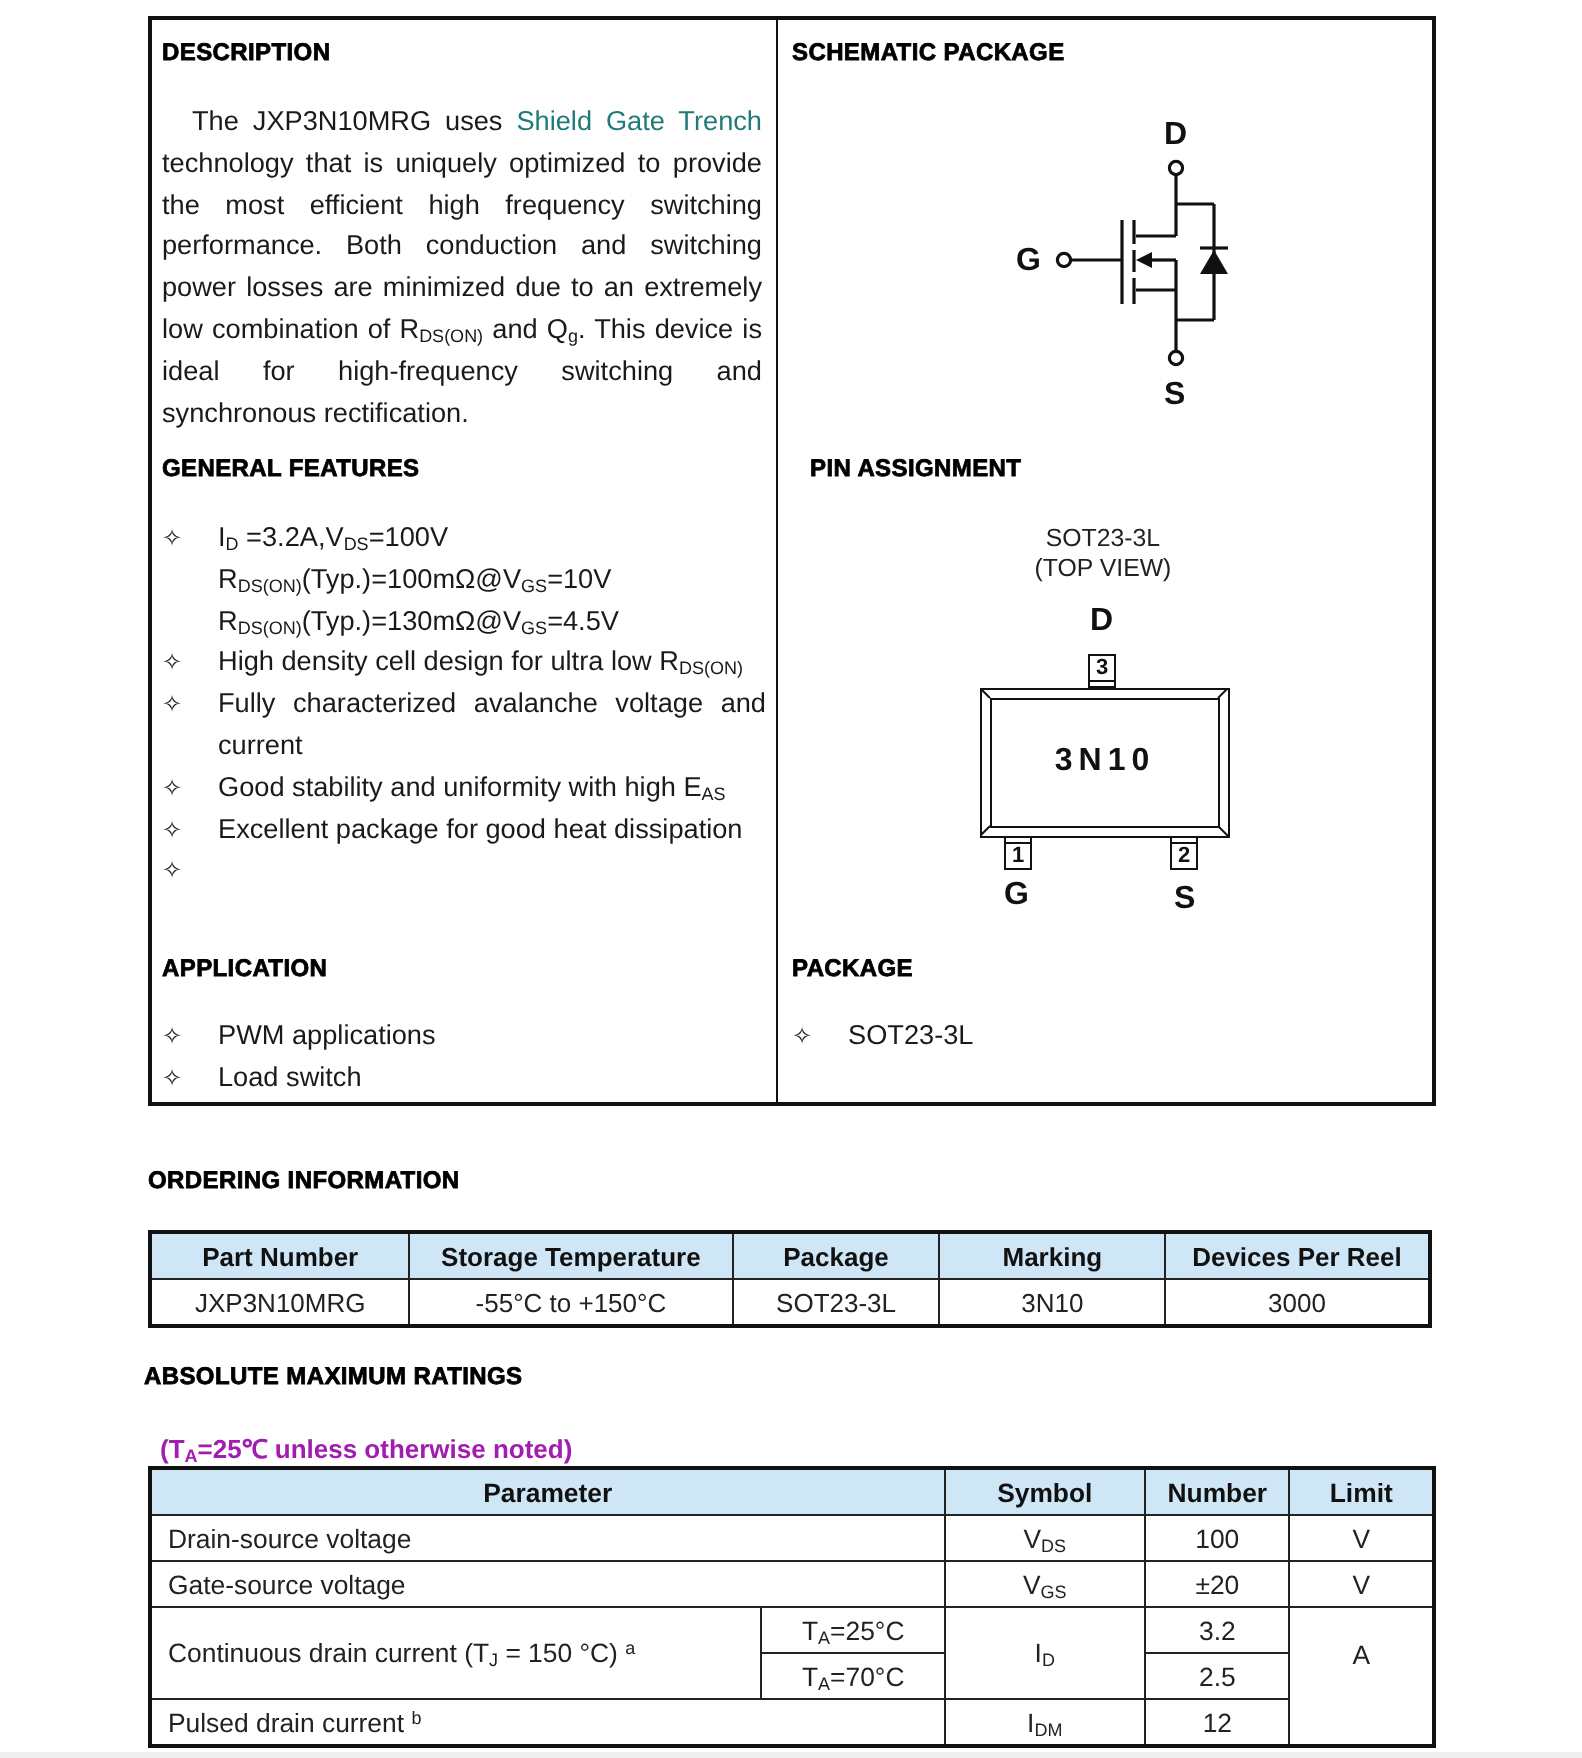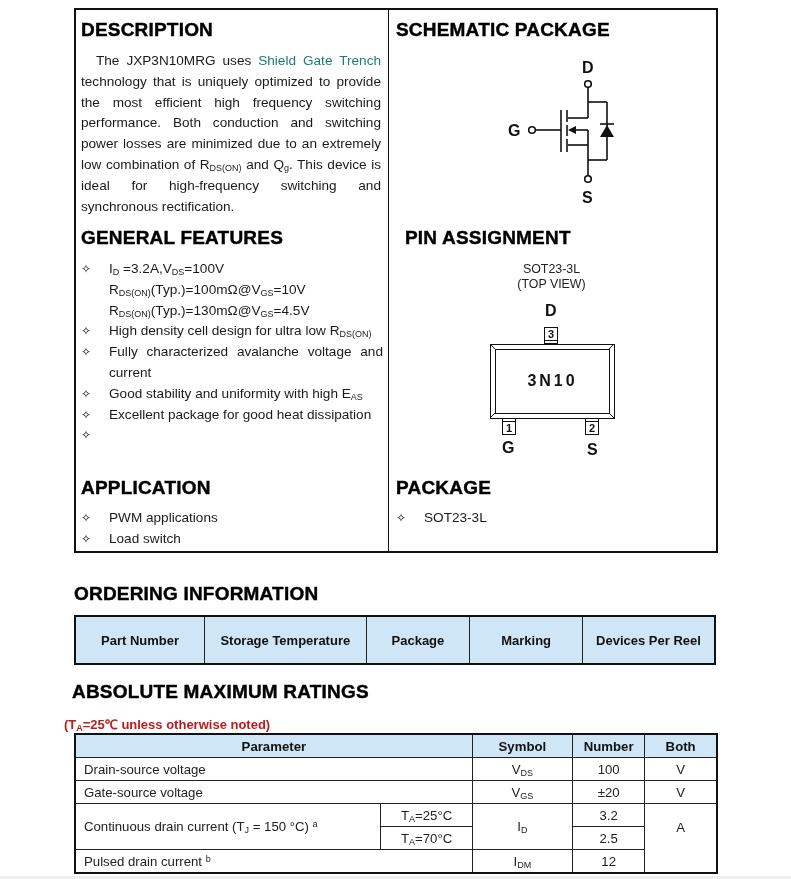--- a/index.html
+++ b/index.html
@@ -1,21 +1,21 @@
 <!DOCTYPE html>
 <html><head>
 <meta charset="utf-8">
 <style>
   html, body { margin: 0; padding: 0; background: #ffffff; }
   body {
     width: 791px; height: 879px; position: relative; overflow: hidden;
     font-family: "Liberation Sans", sans-serif; color: #111;
   }
   .abs { position: absolute; }
-  .h1 { font-family: "Liberation Sans", sans-serif; font-weight: 900; font-size: 19px; letter-spacing: 0.2px; color: #000; -webkit-text-stroke: 0.4px #000; }
+  .h1 { font-family: "Liberation Sans", sans-serif; font-weight: 900; font-size: 12px; letter-spacing: 0.2px; color: #000; -webkit-text-stroke: 0.4px #000; }
   sub.s { font-size: 9px; vertical-align: -2px; line-height: 0; }
   sup.s { font-size: 9px; vertical-align: 4px; line-height: 0; }
 
   
   #topbox { left: 74px; top: 8px; width: 640px; height: 541px; border: 2px solid #111; box-sizing: content-box; }
   #divider { left: 388px; top: 8px; width: 1px; height: 543px; background: #111; }
 
   .desc { left: 81px; top: 51px; width: 300px; font-size: 13.6px; line-height: 20.8px; text-align: justify; color: #1a1a1a; }
   .desc .link { color: #1f7a7a; }
   .desc .indent { display: inline-block; width: 15px; }
@@ -30,32 +30,32 @@
   .pkgtitle { font-size: 12.4px; color: #222; text-align: center; line-height: 15px; }
   #chip { left: 490px; top: 344px; width: 123px; height: 73px; border: 1px solid #111; background: #fff; }
   #chip-inner { position: absolute; left: 4px; top: 4px; right: 4px; bottom: 4px; border: 1px solid #111; }
   #chip-mark { position: absolute; left: 0; right: 0; top: 27px; text-align: center; font-weight: 700; font-size: 16px; letter-spacing: 3px; color: #111; }
   .pin { width: 14px; height: 17px; border: 1px solid #111; background: #fff; box-sizing: border-box; font-size: 11px; font-weight: 700; text-align: center; line-height: 14px; }
   .pin .num { display: block; border-bottom: 1px solid #111; height: 12px; line-height: 12px; }
 
   
   table { border-collapse: collapse; position: absolute; font-family: "Liberation Sans", sans-serif; }
   #ord { left: 74px; top: 615px; width: 642px; }
-  #ord th, #ord td { border: 1px solid #222; text-align: center; font-size: 13px; height: 22px; padding: 12px; }
+  #ord th, #ord td { border: 1px solid #222; text-align: center; font-size: 13px; height: 22px; padding: 0; }
   #ord th { background: #cfe6f7; font-weight: 700; color: #111; }
   #ord { border: 2px solid #111; }
   #ord td { color: #222; }
 
   #amr { left: 74px; top: 733px; width: 644px; border: 2px solid #111; }
   #amr th, #amr td { border: 1px solid #222; font-size: 13.2px; padding: 0; height: 22px; color: #222; }
   #amr th { background: #cfe6f7; font-weight: 700; color: #111; text-align: center; }
   #amr td.l { text-align: left; padding-left: 8px; }
   #amr td.c { text-align: center; margin-top: 20px; }
 
-  .note { left: 64px; top: 715px; font-size: 13px; font-weight: 700; color: #b91c1c; }
+  .note { left: 80px; top: 715px; font-size: 13px; font-weight: 700; color: #a21caf; }
   #bottom-strip { left: 0; top: 876px; width: 791px; height: 3px; background: #efefef; }
 </style>
 </head>
 <body>
 
 <div id="topbox" class="abs"></div>
 <div id="divider" class="abs"></div>
 
 <div class="abs h1" style="left:81px; top:19px;">DESCRIPTION</div>
 <div class="abs desc"><span class="indent"></span><span>The JXP3N10MRG uses </span><span class="link">Shield Gate Trench</span><span> technology that is uniquely optimized to provide the most efficient high frequency switching performance. Both conduction and switching power losses are minimized due to an extremely low combination of R</span><sub class="s">DS(ON)</sub><span> and Q</span><sub class="s">g</sub><span>. This device is ideal for high-frequency switching and synchronous rectification.</span></div>
@@ -186,39 +186,46 @@
       <col style="width:133px">
     </colgroup>
   <tbody>
       <tr>
     <th>Part Number</th>
     <th>Storage Temperature</th>
     <th>Package</th>
     <th>Marking</th>
     <th>Devices Per Reel</th>
   </tr>
+  <tr>
+    <td>JXP3N10MRG</td>
+    <td>-55°C to +150°C</td>
+    <td>SOT23-3L</td>
+    <td>3N10</td>
+    <td>3000</td>
+  </tr>
 </tbody>
   </table>
 
 <div class="abs h1" style="left:72px; top:681px;">ABSOLUTE MAXIMUM RATINGS</div>
 <div class="abs note"><span>(T</span><sub class="s">A</sub><span>=25℃  unless otherwise noted)</span></div>
 <table id="amr">
   <colgroup>
       <col style="width:305px">
       <col style="width:91px">
       <col style="width:100px">
       <col style="width:72px">
       <col style="width:72px">
     </colgroup>
   <tbody>
       <tr>
     <th colspan="2">Parameter</th>
     <th>Symbol</th>
     <th>Number</th>
-    <th>Both</th>
+    <th>Limit</th>
   </tr>
   <tr>
     <td class="l" colspan="2">Drain-source voltage</td>
     <td class="c"><span>V</span><sub class="s">DS</sub></td>
     <td class="c">100</td>
     <td class="c">V</td>
   </tr>
   <tr>
     <td class="l" colspan="2">Gate-source voltage</td>
     <td class="c"><span>V</span><sub class="s">GS</sub></td>

